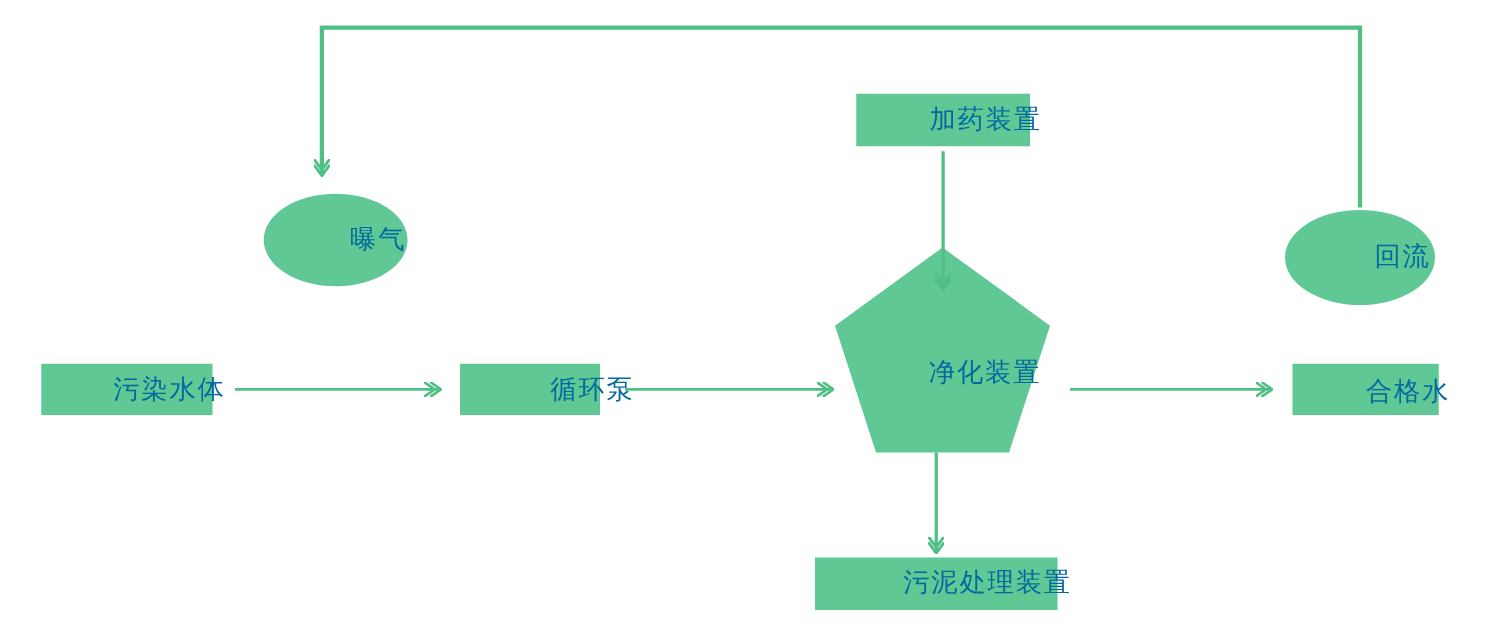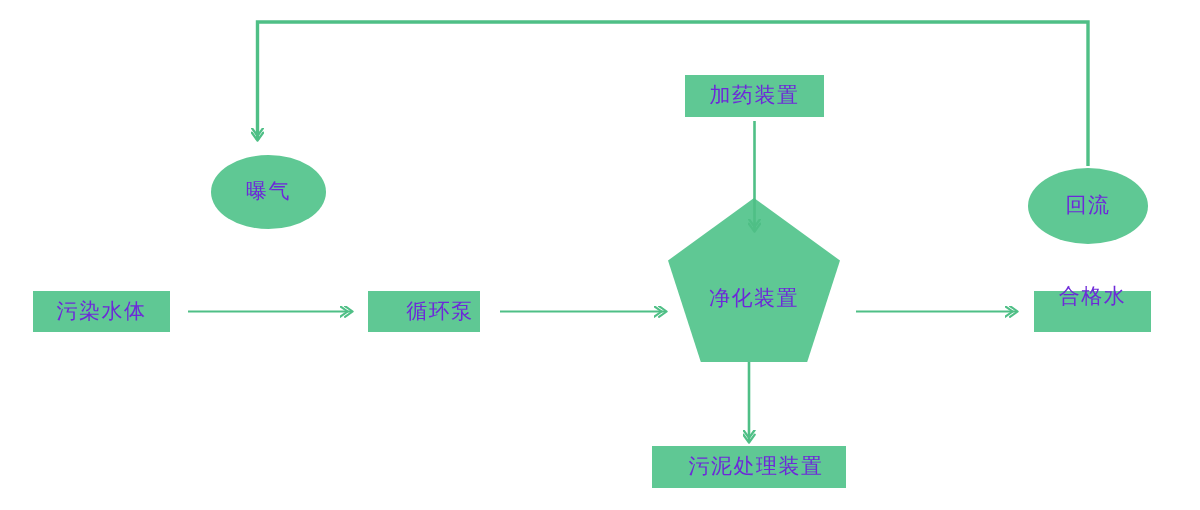--- a/index.html
+++ b/index.html
@@ -22,27 +22,28 @@
     left: 0;
     top: 0;
     width: 1200px;
     height: 510px;
   }
   .node-label {
     position: absolute;
     display: flex;
     align-items: center;
     justify-content: center;
-    color: #6d28d9;
+    color: #0369a1;
     font-size: 21px;
     font-weight: 400;
     letter-spacing: 1.5px;
     white-space: nowrap;
     pointer-events: none;
     text-rendering: geometricPrecision;
+    padding-left: 34px;
   }
 </style>
 </head>
 <body>
 
 <div id="canvas">
 
   <svg id="diagram-svg" viewBox="0 0 1200 510">
     <defs>
       <marker id="chev" markerWidth="14" markerHeight="12" refX="12.5" refY="6" orient="auto" markerUnits="userSpaceOnUse">
@@ -83,21 +84,21 @@
 
     <path d="M1088,166 L1088,22 L257.5,22 L257.5,140" fill="none" stroke="#4FBF86" stroke-width="3.4" stroke-linecap="butt" stroke-linejoin="miter" marker-end="url(#chevDown)"></path>
   </svg>
 
   <div class="node-label" style="left:33px; top:291px; width:137px; height:41px;">污染水体</div>
 
   <div class="node-label" style="left:368px; top:291px; width:112px; height:41px;margin-left:16px;">循环泵</div>
 
   <div class="node-label" style="left:668px; top:236px; width:172px; height:126px;text-align:right;">净化装置</div>
 
-  <div class="node-label" style="left:1034px; top:274px; width:117px; height:45px;">合格水</div>
+  <div class="node-label" style="left:1034px; top:291px; width:117px; height:45px;">合格水</div>
 
   <div class="node-label" style="left:685px; top:75px; width:139px; height:42px;">加药装置</div>
 
   <div class="node-label" style="left:652px; top:446px; width:208px; height:42px;text-align:right;">污泥处理装置</div>
 
   <div class="node-label" style="left:211px; top:155px; width:115px; height:74px;">曝气</div>
 
   <div class="node-label" style="left:1028px; top:168px; width:120px; height:76px;">回流</div>
 
 </div>

